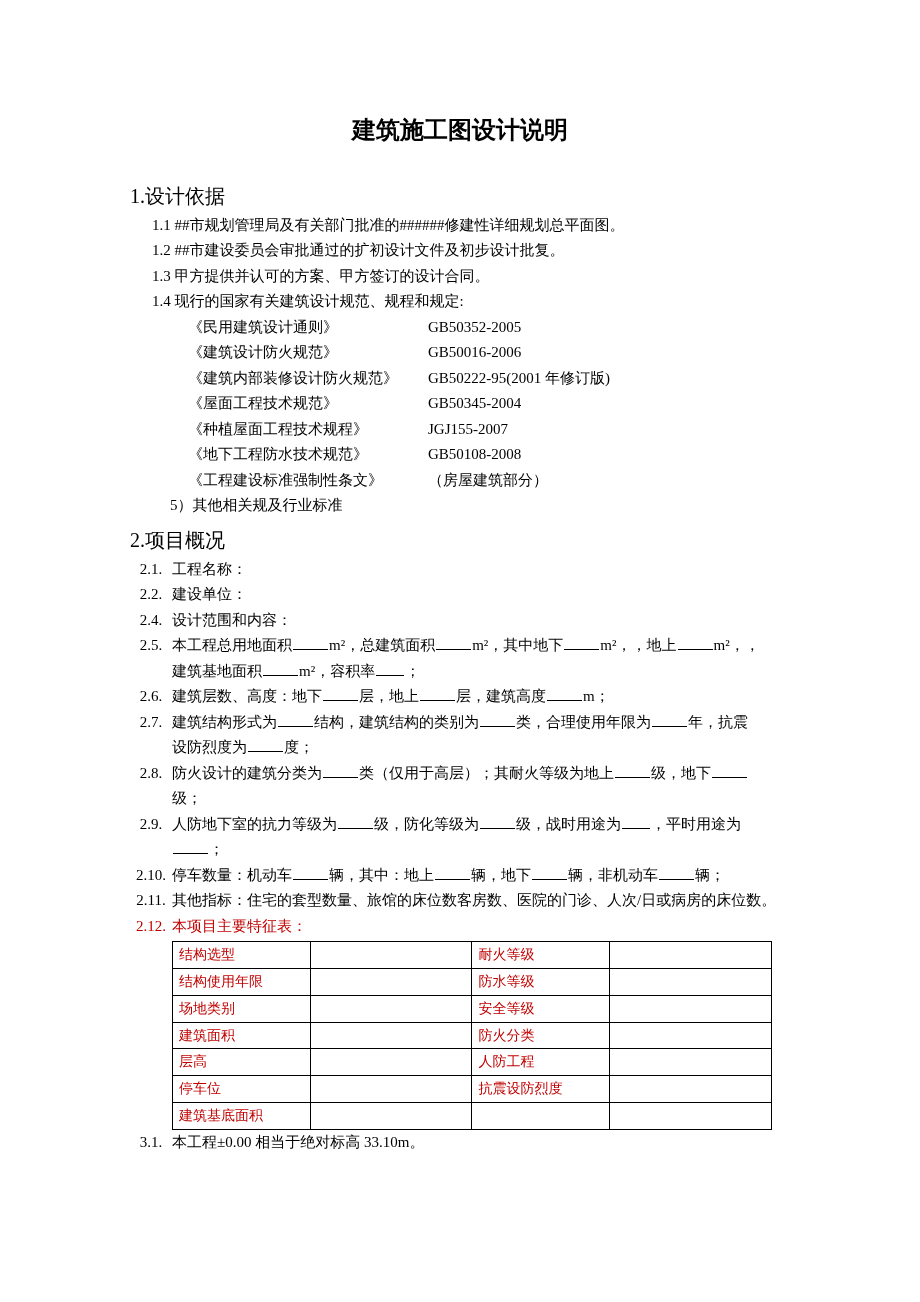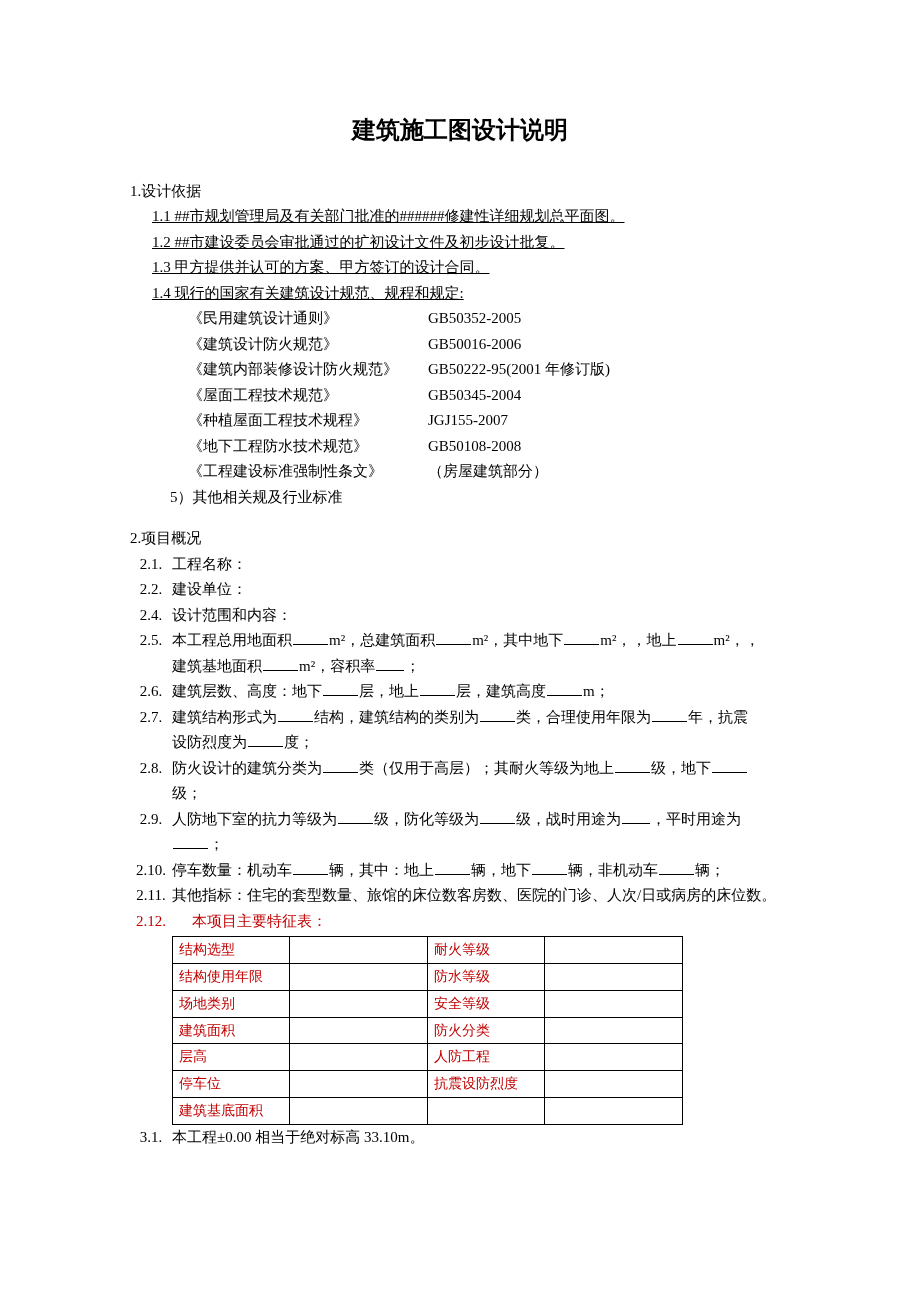--- a/index.html
+++ b/index.html
@@ -18,24 +18,24 @@
     padding: 110px 130px 44px 130px;
     position: relative;
   }
   .title {
     text-align: center;
     font-weight: bold;
     font-size: 24px;
     margin-bottom: 28px;
   }
   .h1 {
-    font-size: 15px;
-    margin-top: 16px;
-  }
-  .indent1 { margin-left: 22px; text-decoration: underline; }
+    font-size: 20px;
+    margin-top: 4px;
+  }
+  .indent1 { margin-left: 22px; }
   .row-item {
     display: flex;
   }
   .row-num {
     flex: 0 0 42px;
     text-align: center;
   }
   .row-body {
     flex: 1;
   }
@@ -47,25 +47,25 @@
   .std-code { flex: 1; }
   .blank {
     display: inline-block;
     border-bottom: 1px solid #000;
     height: 0.95em;
     vertical-align: baseline;
     margin: 0 1px;
   }
   .w35 { width: 35px; }
   .w28 { width: 28px; }
-  .red { color: #c00000; gap: 20px; }
+  .red { color: #c00000; }
   table.feat {
     border-collapse: collapse;
     margin-left: 42px;
-    width: 511px;
+    width: 600px;
     margin-top: 2px;
   }
   table.feat td {
     border: 1px solid #000;
     padding: 1px 6px;
     font-size: 14px;
     height: 20px;
     vertical-align: middle;
   }
   table.feat td.lbl { width: 100px; color: #c00000; }

